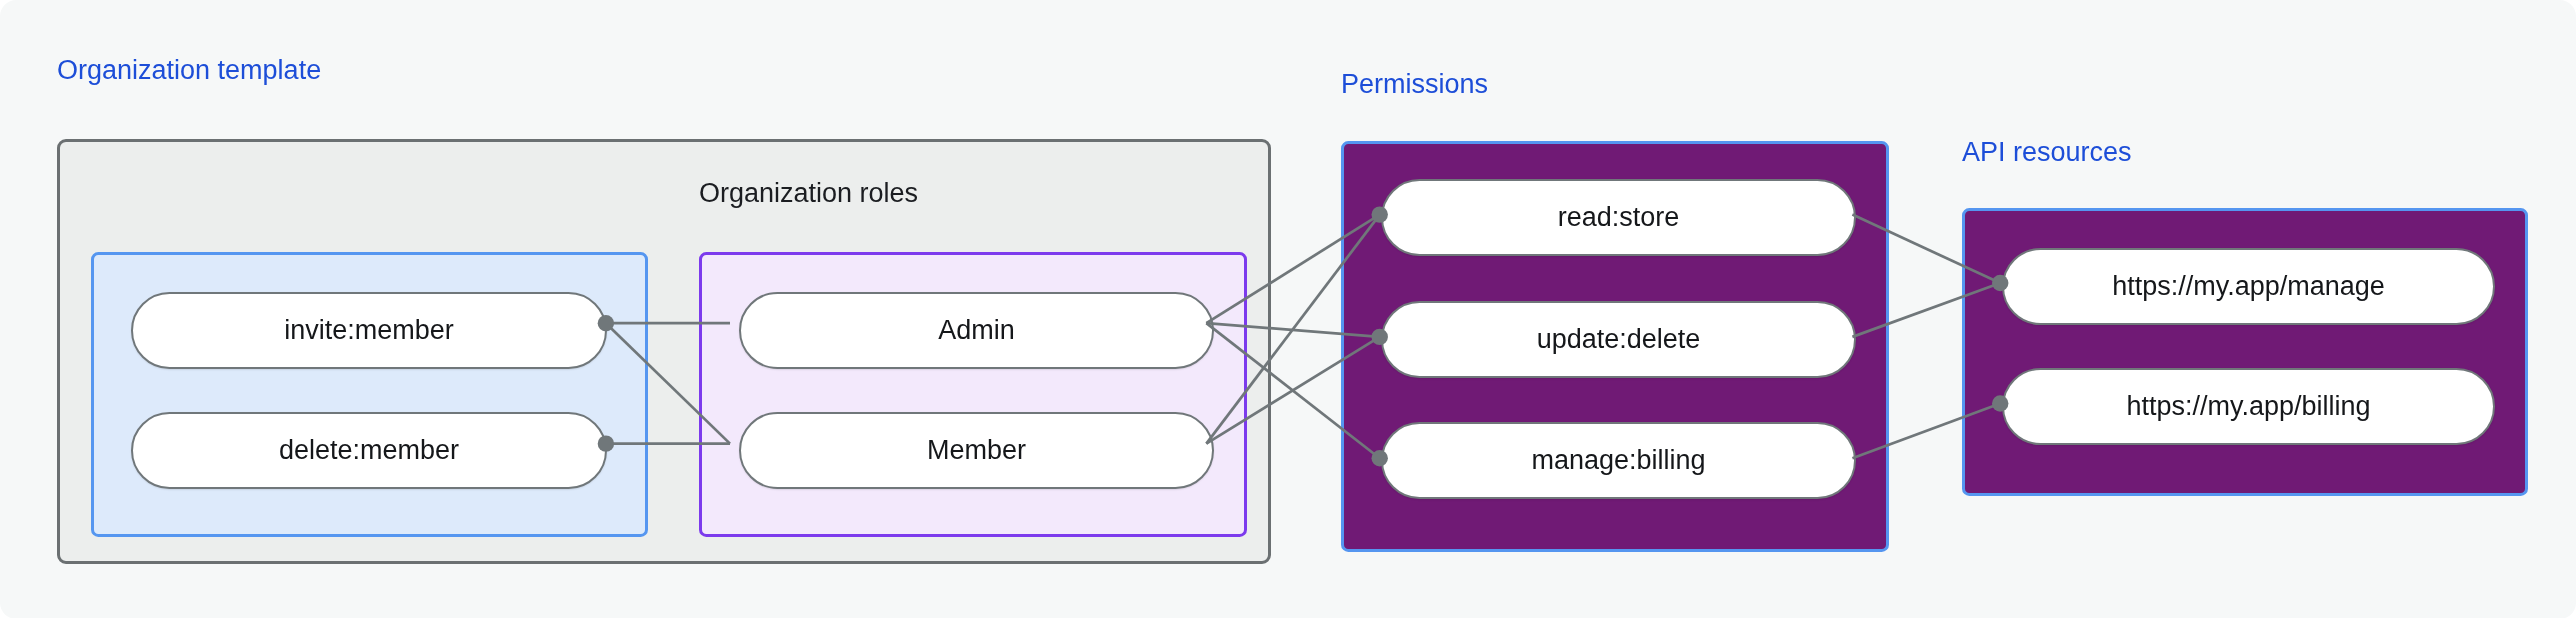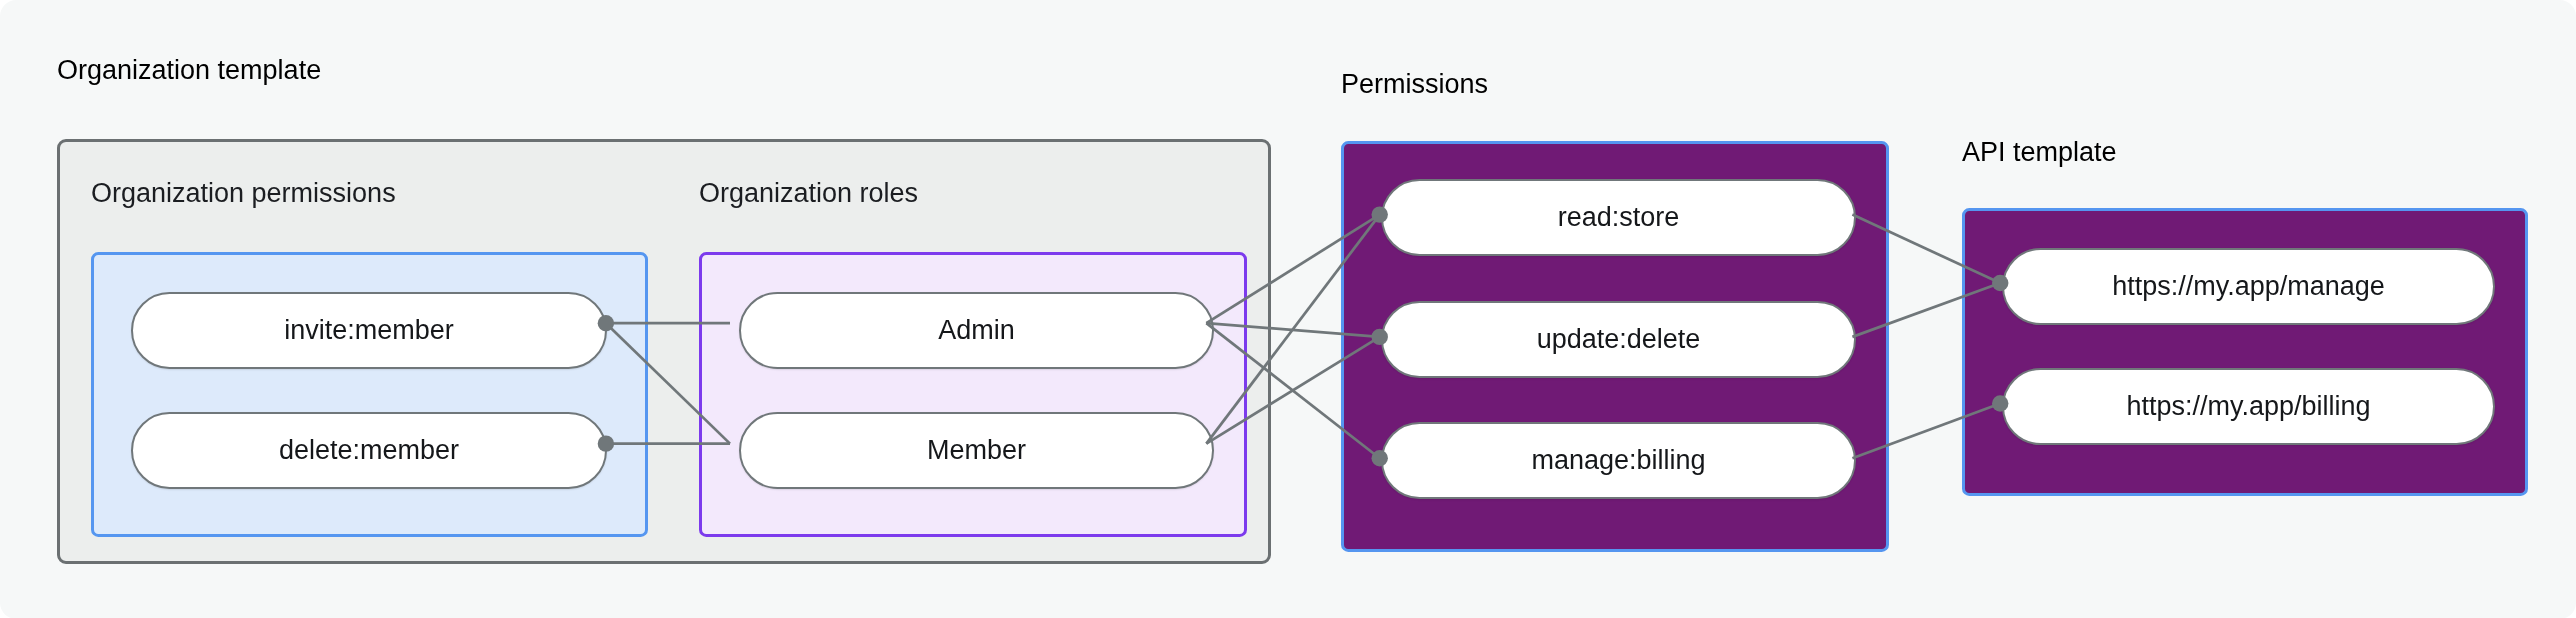--- a/index.html
+++ b/index.html
@@ -14,21 +14,21 @@
     background: #f6f8f8;
     border-radius: 16.4px;
     overflow: hidden;
     font-family: "Liberation Sans", sans-serif;
   }
   
   .group-title {
     position: absolute;
     font-size: 27px;
     line-height: 1;
-    color: #000000;
+    color: #1d4ed8;
     font-weight: 400;
     white-space: nowrap;
   }
   
   .outer-box {
     position: absolute;
     box-sizing: border-box;
     background: #eceeed;
     border: 3.7px solid #6b7072;
     border-radius: 9px;
@@ -87,21 +87,20 @@
 </style>
 </head>
 <body>
 
 <div id="canvas">
 
   <div class="group-title" style="left:57px; top:57px;">Organization template</div>
 
   <div class="outer-box" style="left:57px; top:139px; width:1214px; height:425px;">
 
-    <div class="sec-title" style="left:31px; top:38px;">Organization permissions</div>
 
     <div class="sec-box sec-blue" style="left:31px; top:110px; width:557px; height:285px;">
 
       <div class="node" style="left:37px; top:37px; width:476px; height:77px;">invite:member</div>
 
       <div class="node" style="left:37px; top:157px; width:476px; height:77px;">delete:member</div>
     </div>
 
     <div class="sec-title" style="left:639px; top:38px;">Organization roles</div>
 
@@ -117,21 +116,21 @@
 
   <div class="sec-box sec-blue-light" style="left:1341px; top:141px; width:548px; height:411px;">
 
     <div class="node" style="left:37px; top:35px; width:475px; height:77px;">read:store</div>
 
     <div class="node" style="left:37px; top:157px; width:475px; height:77px;">update:delete</div>
 
     <div class="node" style="left:37px; top:278px; width:475px; height:77px;">manage:billing</div>
   </div>
 
-  <div class="group-title" style="left:1962px; top:139px;">API template</div>
+  <div class="group-title" style="left:1962px; top:139px;">API resources</div>
 
   <div class="sec-box sec-blue-light" style="left:1962px; top:208px; width:566px; height:288px;">
 
     <div class="node" style="left:37px; top:37px; width:493px; height:77px;">https://my.app/manage</div>
 
     <div class="node" style="left:37px; top:157px; width:493px; height:77px;">https://my.app/billing</div>
   </div>
 
   <svg id="edges" viewBox="0 0 2823 678">
 

